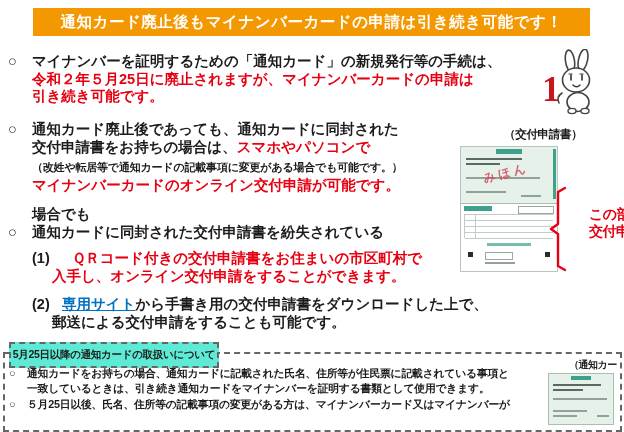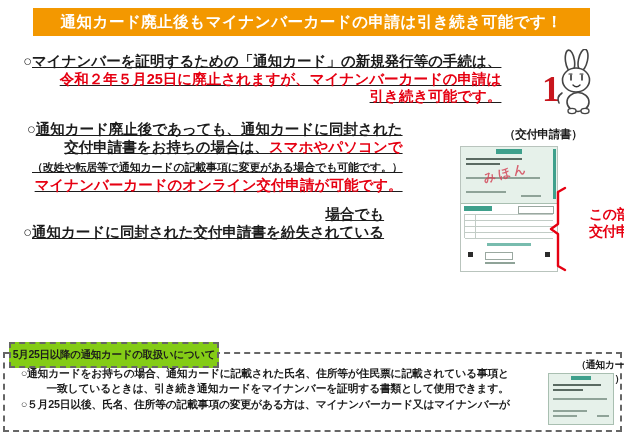--- a/index.html
+++ b/index.html
@@ -1,23 +1,23 @@
 <!DOCTYPE html>
 <html><head>
 <meta charset="utf-8">
 <style>
   html,body{margin:0;padding:0;background:#fff;}
   .page{position:relative;width:624px;height:432px;background:#fff;overflow:hidden;
-        font-family:"Liberation Sans","DejaVu Sans",sans-serif;font-weight:700;color:#1c1c1c;text-align:right;}
+        font-family:"Liberation Sans","DejaVu Sans",sans-serif;font-weight:700;color:#1c1c1c;}
   .abs{position:absolute;}
   .line{white-space:nowrap;}
   .red{color:#E60012;}
   .title-banner{left:33px;top:8px;width:557px;height:28px;background:#F39800;color:#fff;
         font-size:15.5px;display:flex;align-items:center;justify-content:center;letter-spacing:.5px;}
-  .bullet{font-size:14.5px;line-height:17.5px;text-decoration:underline;}
+  .bullet{font-size:14.5px;line-height:17.5px;}
   .marker{display:inline-block;width:24px;}
   .cont{padding-left:24px;}
   .note{font-size:11px;margin-top:3px;padding-left:24px;letter-spacing:-.2px;}
   .numblk{font-size:14.5px;line-height:18px;}
   .num{display:inline-block;width:40px;}
   .num2{display:inline-block;width:30px;}
   .cont2{padding-left:20px;}
   .link{color:#0070C0;text-decoration:underline;cursor:pointer;}
   .caption{font-size:11.5px;letter-spacing:-.3px;margin-left:24px;}
   
@@ -30,21 +30,21 @@
          letter-spacing:3px;transform:rotate(-14deg);}
   .sheet .form{position:relative;width:100%;height:66px;background:#fff;overflow:hidden;}
   .row{position:absolute;left:4px;right:4px;height:1px;background:#c2ccc6;}
   .vline{position:absolute;width:1px;background:#c2ccc6;}
   .qr{position:absolute;width:9px;height:9px;background:#2b2b2b;
       box-shadow:inset 2px 2px 0 #fff,inset -2px -2px 0 #fff;}
   .numbox{position:absolute;border:1px solid #9aa8a0;background:#fff;height:6px;width:26px;}
   .brace-label{left:589px;top:206px;width:50px;color:#E60012;font-size:14px;line-height:17px;letter-spacing:-.5px;}
   
   .info-box{left:3px;top:352px;width:615px;height:76px;border:2px dashed #666;background:#fff;}
-  .info-title{left:9px;top:342px;width:206px;height:22px;border:2px dashed #666;background:#84cc16;
+  .info-title{left:9px;top:342px;width:206px;height:22px;border:2px dashed #666;background:#5eead4;
         font-size:10.5px;display:flex;align-items:center;justify-content:center;letter-spacing:-.3px;}
   .info-item{font-size:10.8px;line-height:15px;letter-spacing:-.2px;}
   .imark{display:inline-block;width:18px;}
   .icont{padding-left:18px;}
   .mini-card{left:548px;top:373px;width:64px;height:50px;background:#E6F1EA;border:1px solid #a9bfb1;overflow:hidden;}
   .mini-caption{left:569px;top:358px;font-size:10px;letter-spacing:-.5px;}
 </style>
 </head>
 <body>
 
@@ -77,21 +77,29 @@
     <div class="line cont"><span>交付申請書をお持ちの場合は、</span><span class="red">スマホやパソコンで</span></div>
     <div class="line note">（改姓や転居等で通知カードの記載事項に変更がある場合でも可能です。）</div>
     <div class="line cont red">マイナンバーカードのオンライン交付申請が可能です。</div>
   </div>
 
   <div class="abs bullet" style="left:8px;top:206px;">
     <div class="line cont">場合でも</div>
     <div class="line"><span class="marker">○</span><span>通知カードに同封された交付申請書を紛失されている</span></div>
   </div>
 
+  <div class="abs numblk" style="left:32px;top:249px;">
+    <div class="line"><span class="num">(1)</span><span class="red">ＱＲコード付きの交付申請書をお住まいの市区町村で</span></div>
+    <div class="line cont2 red">入手し、オンライン交付申請をすることができます。</div>
+  </div>
 
+  <div class="abs numblk" style="left:32px;top:295px;">
+    <div class="line"><span class="num2">(2)</span><span class="link">専用サイト</span><span>から手書き用の交付申請書をダウンロードした上で、</span></div>
+    <div class="line cont2">郵送による交付申請をすることも可能です。</div>
+  </div>
 
   <div class="abs caption" style="left:480px;top:127px;">（交付申請書）</div>
 
   <div class="abs sheet">
     <div class="green">
       <div class="tealtab" style="left:35px;top:2px;width:26px;height:5px;"></div>
       <div class="bar" style="left:5px;top:11px;width:56px;"></div>
       <div class="bar" style="left:5px;top:16px;width:34px;"></div>
       <div class="bar light" style="left:5px;top:30px;width:74px;"></div>
       <div class="bar light" style="left:5px;top:44px;width:40px;"></div>

